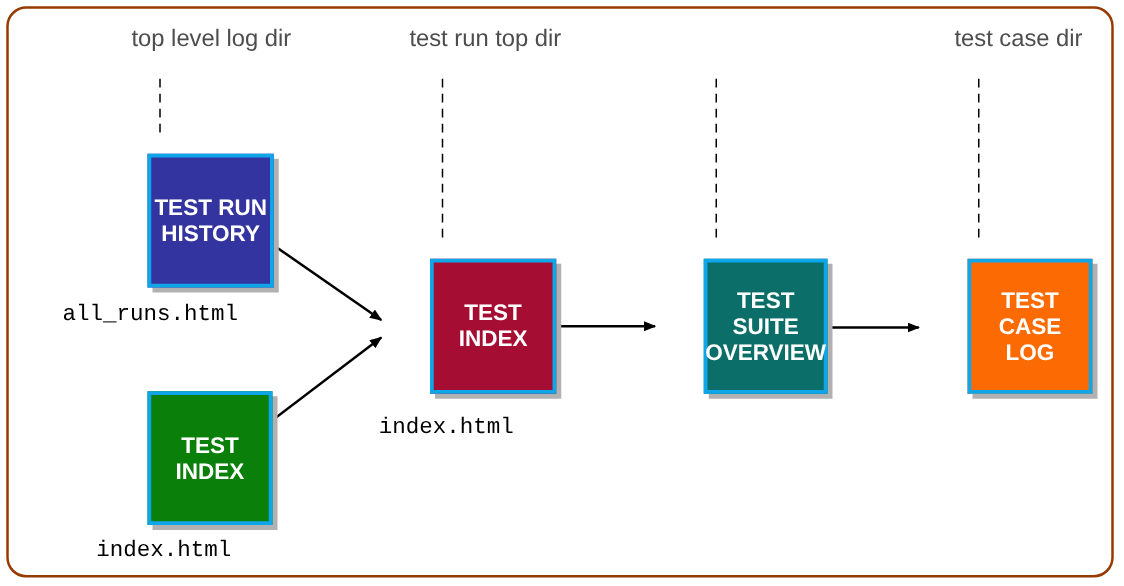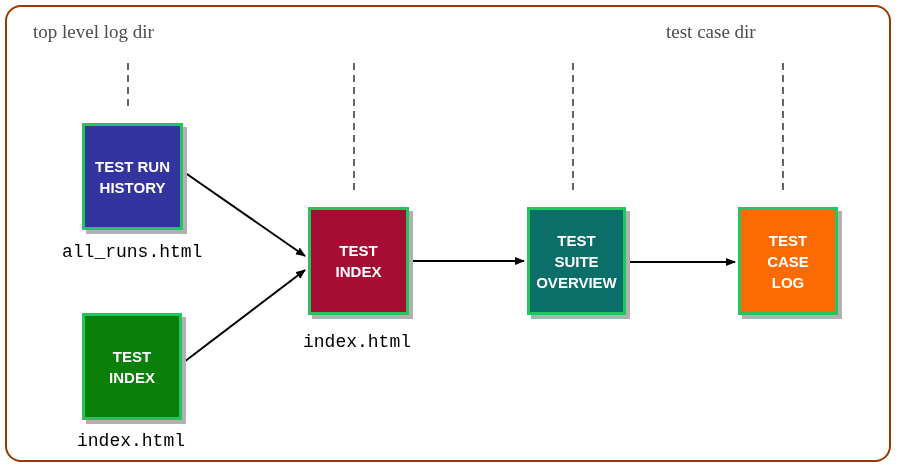--- a/index.html
+++ b/index.html
@@ -13,71 +13,72 @@
   .frame{
     position:absolute;
     left:5px;top:5px;width:886px;height:457px;
     box-sizing:border-box;
     border:2px solid #963a00;
     border-radius:16px;
   }
   .col-header{
     position:absolute;
     top:21px;width:200px;
-    text-align:left;
+    text-align:right;
     font-size:19px;
     color:#4d4d4d;
     letter-spacing:0px;
     white-space:nowrap;
-    font-family:Liberation Serif, serif;
   }
   #hdr-0{left:33px;}
   #hdr-1{left:249px;}
   #hdr-2{left:481px;}
   #hdr-3{left:666px;}
   .node{
     position:absolute;
     box-sizing:border-box;
-    border:3px solid #22c55e;
+    border:3px solid #0ea5e9;
     box-shadow:4px 4px 0 #b1b1b1;
     display:flex;align-items:center;justify-content:center;
     text-align:center;
     color:#ffffff;
     font-weight:bold;
-    font-size:15px;line-height:21px;
+    font-size:18px;line-height:21px;
     white-space:pre-line;
+    margin-left:36px;
   }
   #node-history   {left:82px; top:123px;width:101px;height:107px;}
   #node-index-top {left:82px; top:313px;width:100px;height:107px;}
   #node-index-run {left:308px;top:207px;width:101px;height:108px;}
   #node-suite     {left:527px;top:207px;width:99px; height:108px;}
   #node-caselog   {left:738px;top:207px;width:100px;height:108px;}
   .file-label{
     position:absolute;
     font-family:"Liberation Mono","DejaVu Sans Mono",monospace;
     font-size:18px;
     color:#000000;
     white-space:nowrap;
   }
-  #file-allruns  {left:62px; top:242px;}
+  #file-allruns  {left:50px; top:242px;}
   #file-index-g  {left:77px; top:431px;}
   #file-index-r  {left:303px;top:332px;}
   svg.overlay{
     position:absolute;left:0;top:0;
     pointer-events:none;
   }
 </style>
 </head>
 <body>
 
 <div id="stage">
 
   <div class="frame" style="border-color: rgb(150, 58, 0);"></div>
 
   <div class="col-header" id="hdr-0">top level log dir</div>
+  <div class="col-header" id="hdr-1">test run top dir</div>
   <div class="col-header" id="hdr-3">test case dir</div>
 
   <svg class="overlay" width="899" height="469" viewBox="0 0 899 469">
     <defs>
       <marker id="arrowhead" markerWidth="11" markerHeight="9" refX="9" refY="4" orient="auto" markerUnits="userSpaceOnUse">
         <polygon points="0,0 10,4 0,8" fill="#000000"></polygon>
       </marker>
     </defs>
 
     <line x1="128" y1="63" x2="128" y2="107" stroke="#000000" stroke-width="1.2" stroke-dasharray="7 5"></line>

